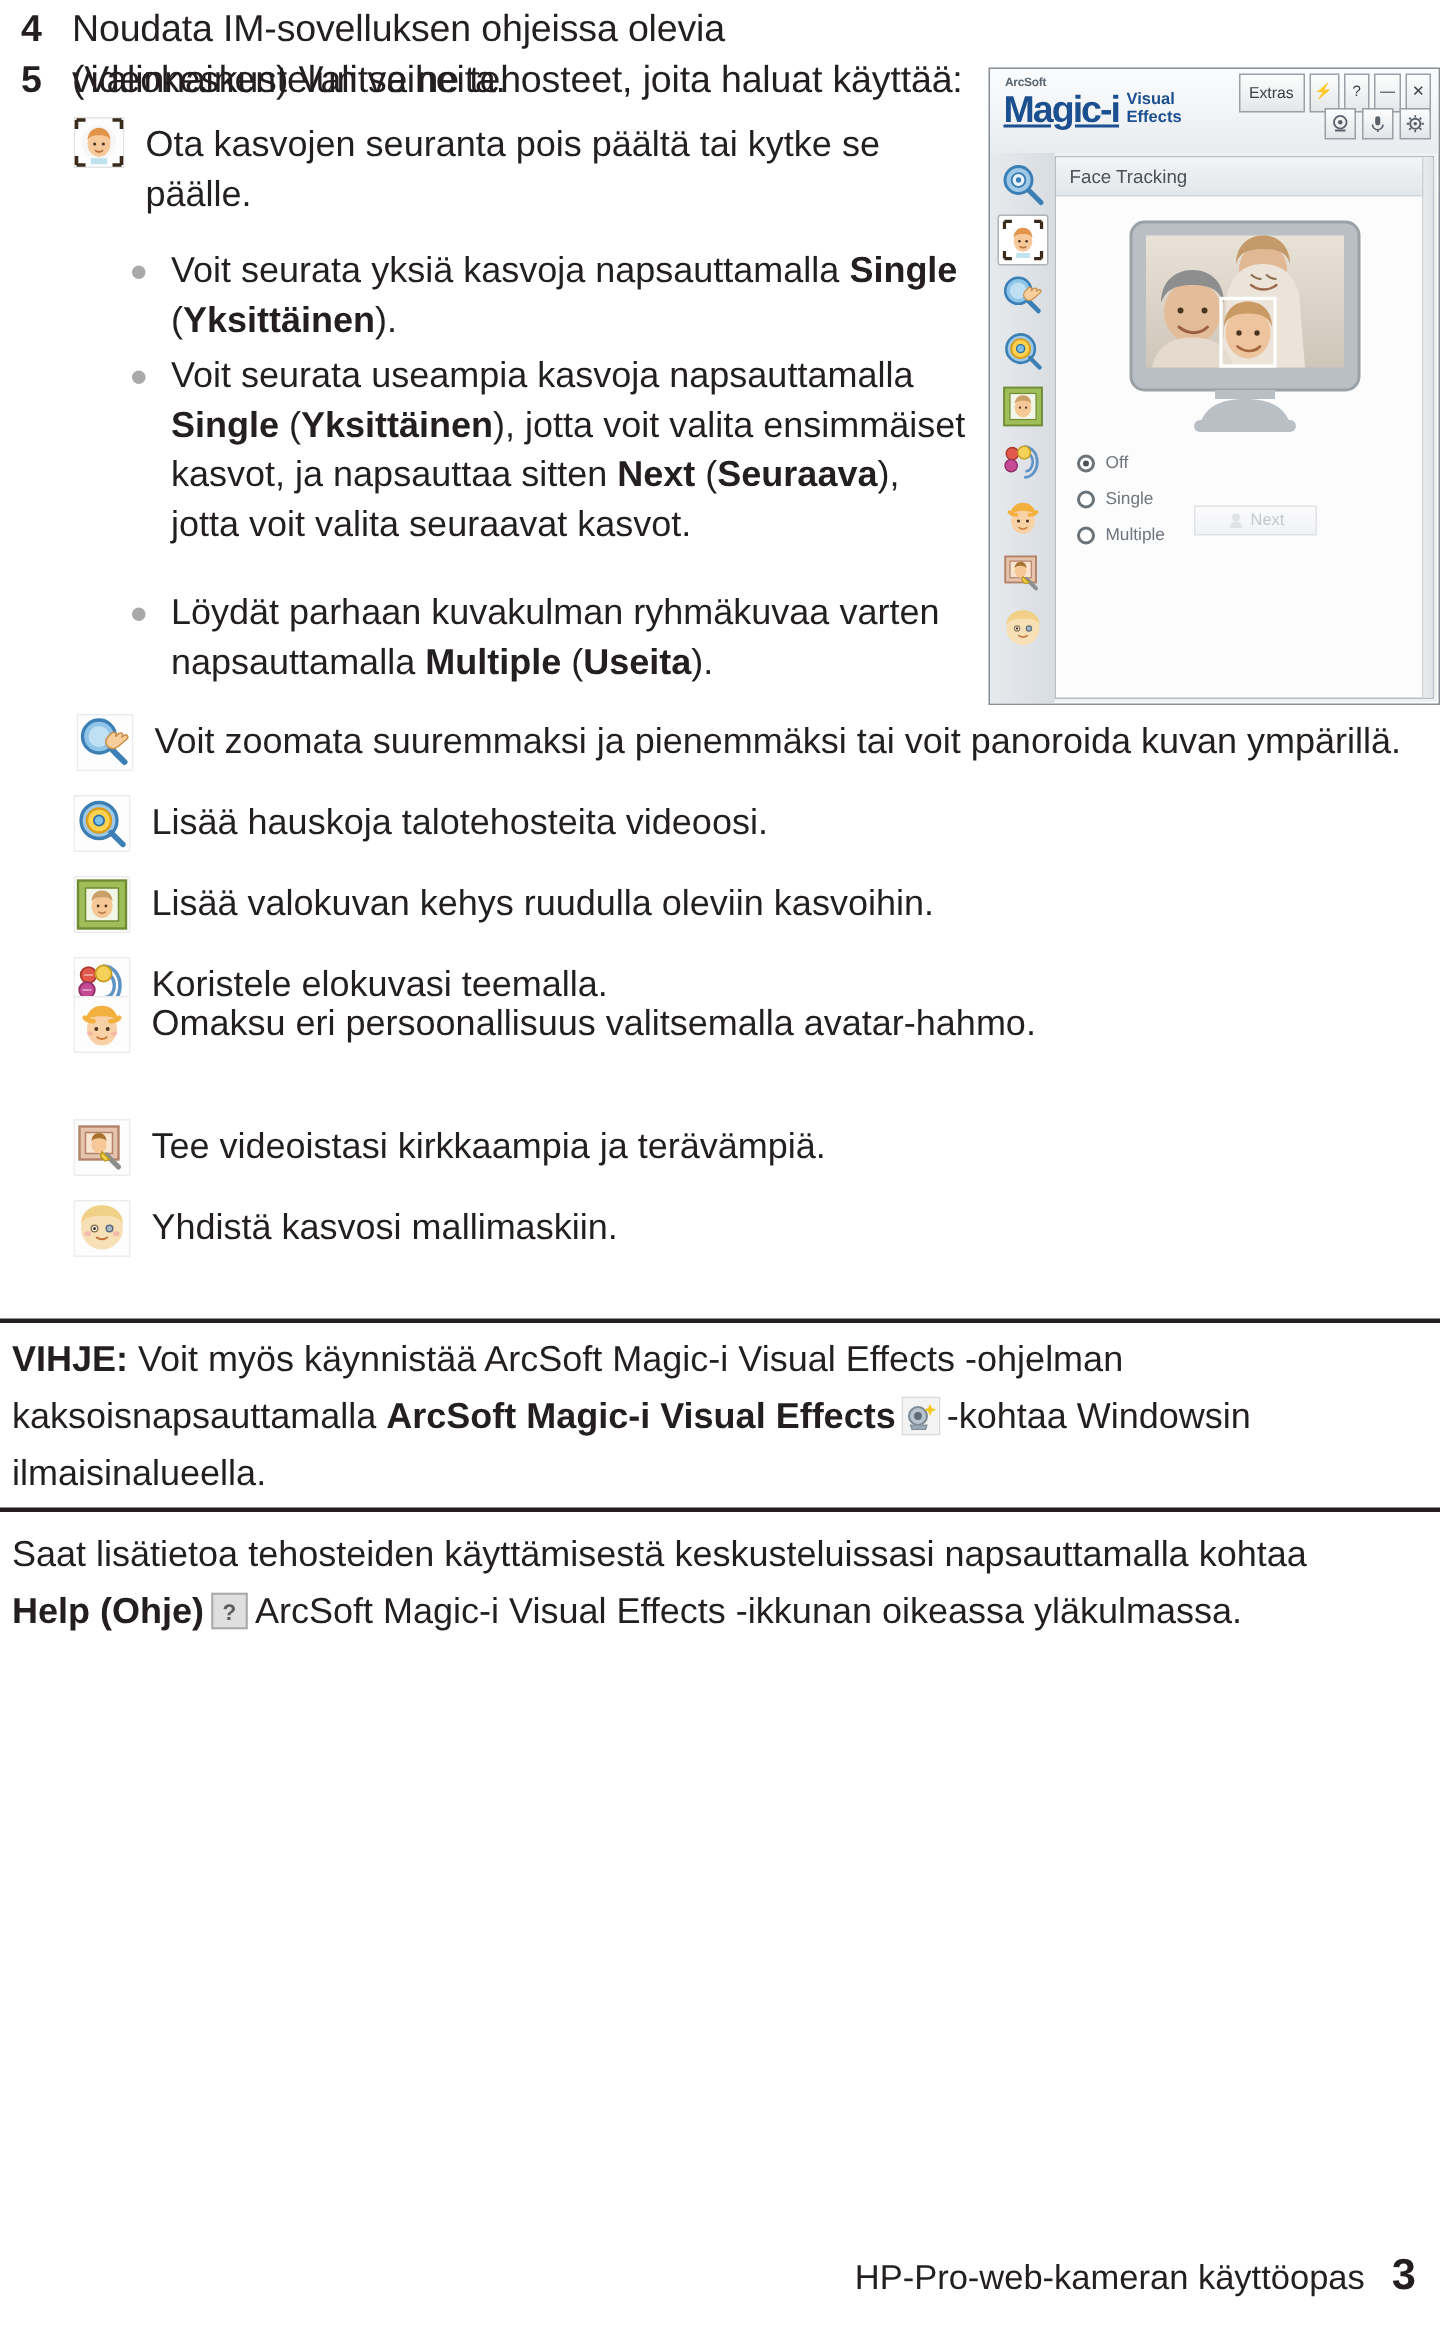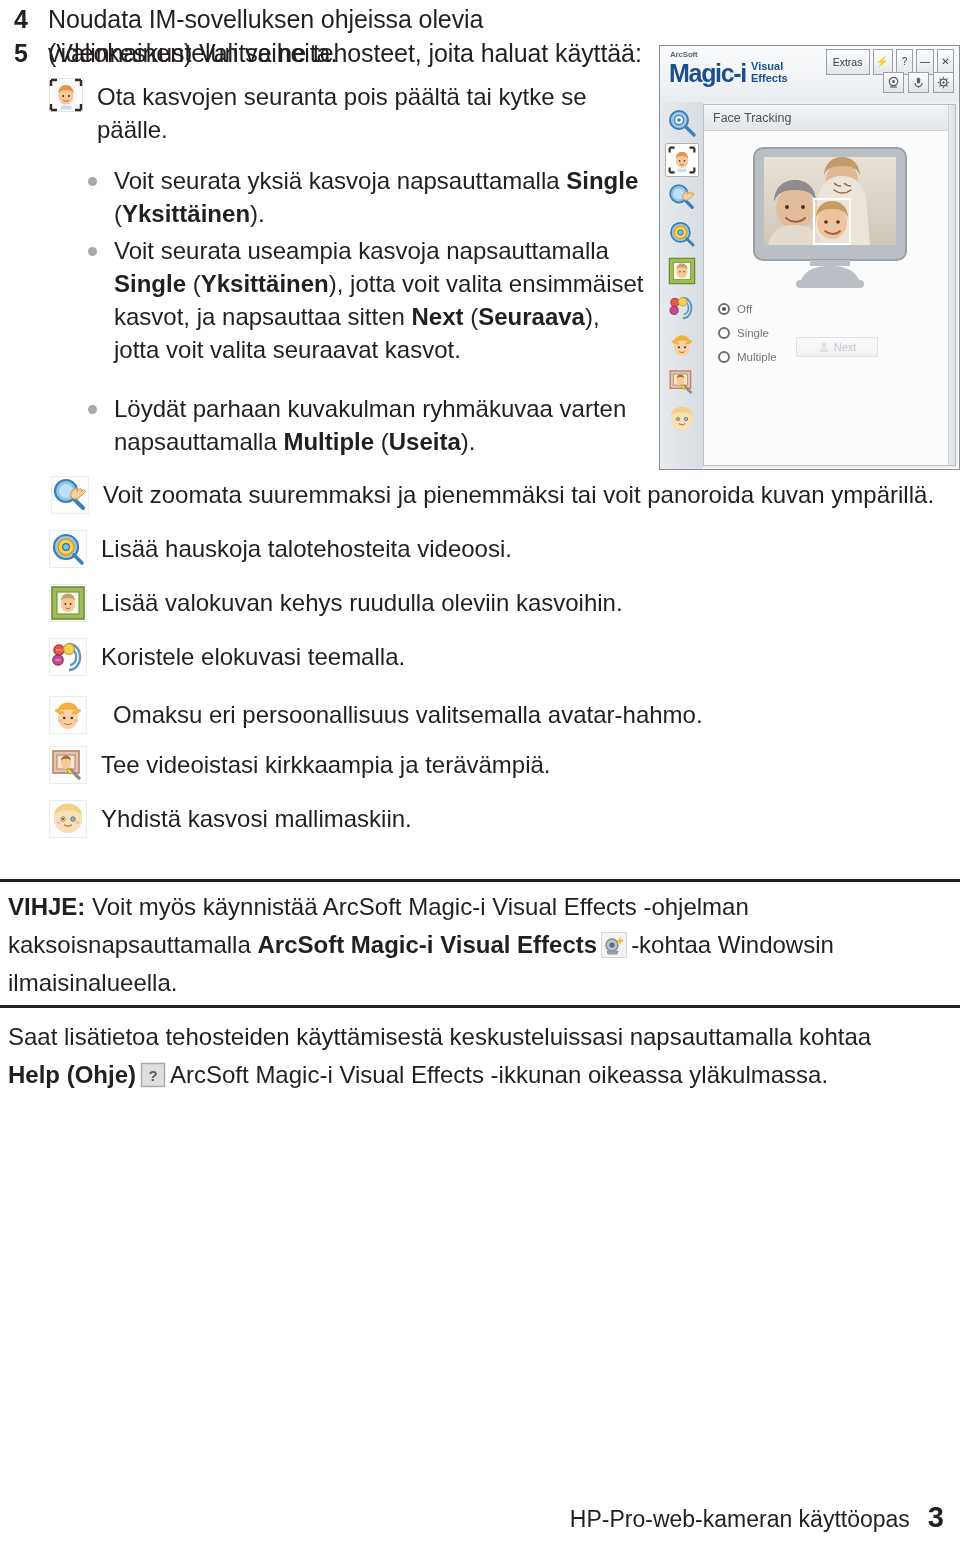--- a/index.html
+++ b/index.html
@@ -146,20 +146,21 @@
     letter-spacing: -0.2px;
     font-weight: bold;
   }
   .brand-magic {
     font-size: 25px;
     font-weight: bold;
     color: #1b4f8f;
     letter-spacing: -1.3px;
     line-height: 26px;
     margin-top: 10px;
+    text-decoration: underline;
   }
   .brand-ve {
     font-size: 11px;
     font-weight: bold;
     color: #1b4f8f;
     line-height: 12px;
     margin-left: 5px;
     margin-bottom: 2px;
   }
   .win-btns {
@@ -402,21 +403,21 @@
         <path d="M21 11c3.4 0 6.2 3.3 6.2 8s-2.8 8-6.2 8" fill="none" stroke="#5f93c6" stroke-width="2.2"></path>
         <circle cx="10" cy="12" r="5.2" fill="#e2584a" stroke="#a93a2e" stroke-width="1.2"></circle>
         <circle cx="9" cy="22" r="5.2" fill="#c44a94" stroke="#8f2f68" stroke-width="1.2"></circle>
         <circle cx="20" cy="11" r="5.4" fill="#f4d159" stroke="#c99c1f" stroke-width="1.2"></circle>
         <path d="M7 12l6 0M6 22l6 0" stroke="#ffffff" stroke-width="1" opacity="0.55"></path>
       </svg>
     </span>
     <span class="row-text">Koristele elokuvasi teemalla.</span>
   </div>
 
-  <div class="icon-row" style="left:49px; top:696px; width:905px;gap:12px;">
+  <div class="icon-row" style="left:49px; top:664px; width:905px;">
     <span class="icon-box ic">
       <svg width="38" height="38" viewBox="0 0 38 38">
         <rect x="0.5" y="0.5" width="37" height="37" fill="#fdfdfd" stroke="#ececec"></rect>
         <ellipse cx="19" cy="22" rx="10" ry="11" fill="#f8d2a6"></ellipse>
         <path d="M8 18c0-7 5-11.5 11-11.5S30 11 30 18c-1.6-3.2-4.6-4.5-11-4.5S9.6 14.8 8 18z" fill="#f3b03f"></path>
         <path d="M7.5 14.5c2 1.8 4 2.5 6 2.3M30.5 14.5c-2 1.8-4 2.5-6 2.3" stroke="#f3b03f" stroke-width="3" fill="none" stroke-linecap="round"></path>
         <circle cx="15.2" cy="22" r="1.3" fill="#4a3521"></circle>
         <circle cx="22.8" cy="22" r="1.3" fill="#4a3521"></circle>
         <path d="M15.8 27.5c1.9 1.4 4.5 1.4 6.4 0" stroke="#cf7b3b" stroke-width="1.3" fill="none" stroke-linecap="round"></path>
         <ellipse cx="11" cy="25" rx="2" ry="1.4" fill="#f4a4a4" opacity="0.6"></ellipse>

